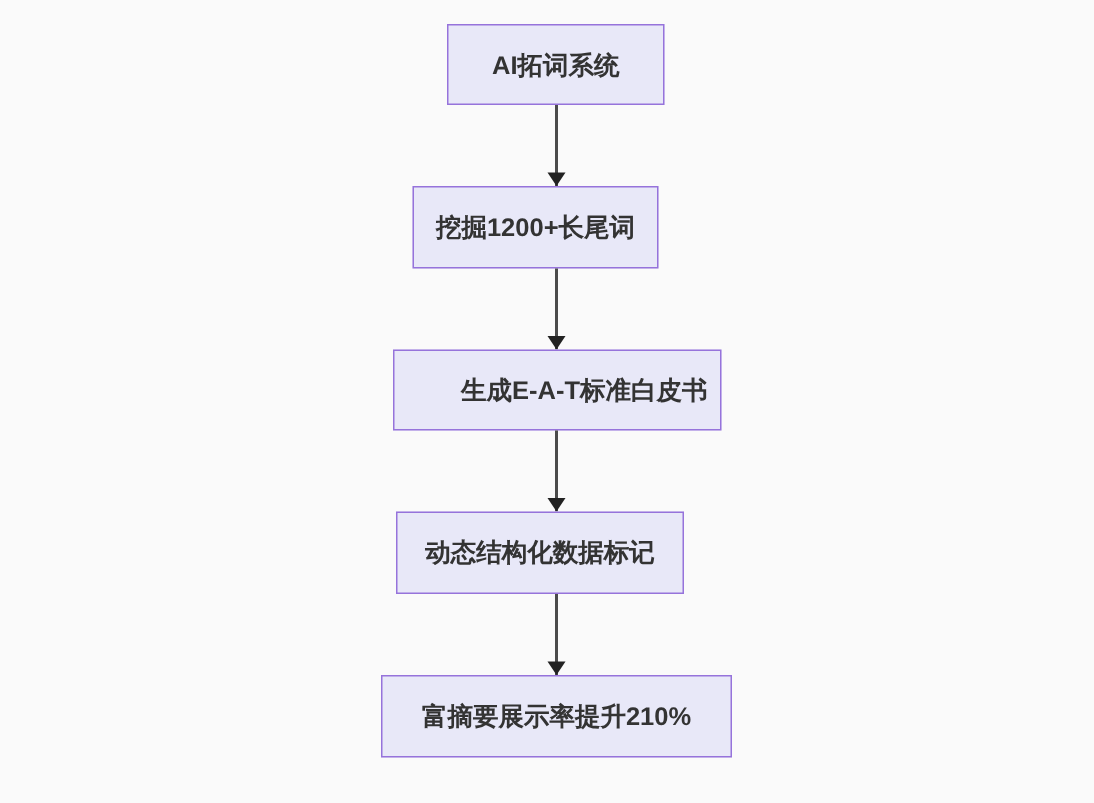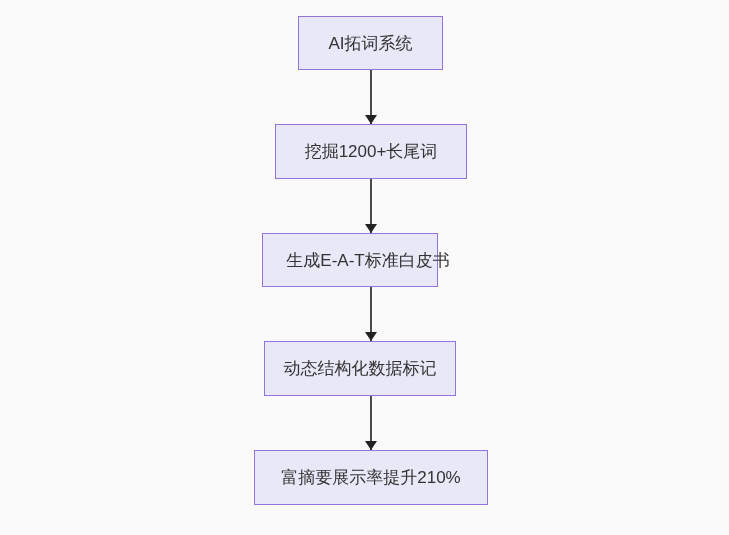--- a/index.html
+++ b/index.html
@@ -22,24 +22,25 @@
     box-sizing: border-box;
     background: #e8e8f8;
     border: 1.5px solid #9673db;
     color: #333333;
     font-size: 17px;
     display: flex;
     align-items: center;
     justify-content: center;
     text-align: center;
     white-space: nowrap;
+    font-weight: bold;
   }
   .node-1 { left: 298px; top: 16px;  width: 145px; height: 54px; }
-  .node-2 { left: 275px; top: 124px; width: 192px; height: 55px; }
-  .node-3 { left: 262px; top: 233px; width: 176px; height: 54px; padding-left: 36px; }
+  .node-2 { left: 275px; top: 124px; width: 164px; height: 55px; }
+  .node-3 { left: 262px; top: 233px; width: 219px; height: 54px; padding-left: 36px; }
   .node-4 { left: 264px; top: 341px; width: 192px; height: 55px; }
   .node-5 { left: 254px; top: 450px; width: 234px; height: 55px; text-align: right; }
 
   .edge {
     position: absolute;
     left: 370px;
     width: 2px;
     height: 54px;
   }
   .edge-1 { top: 70px; }

